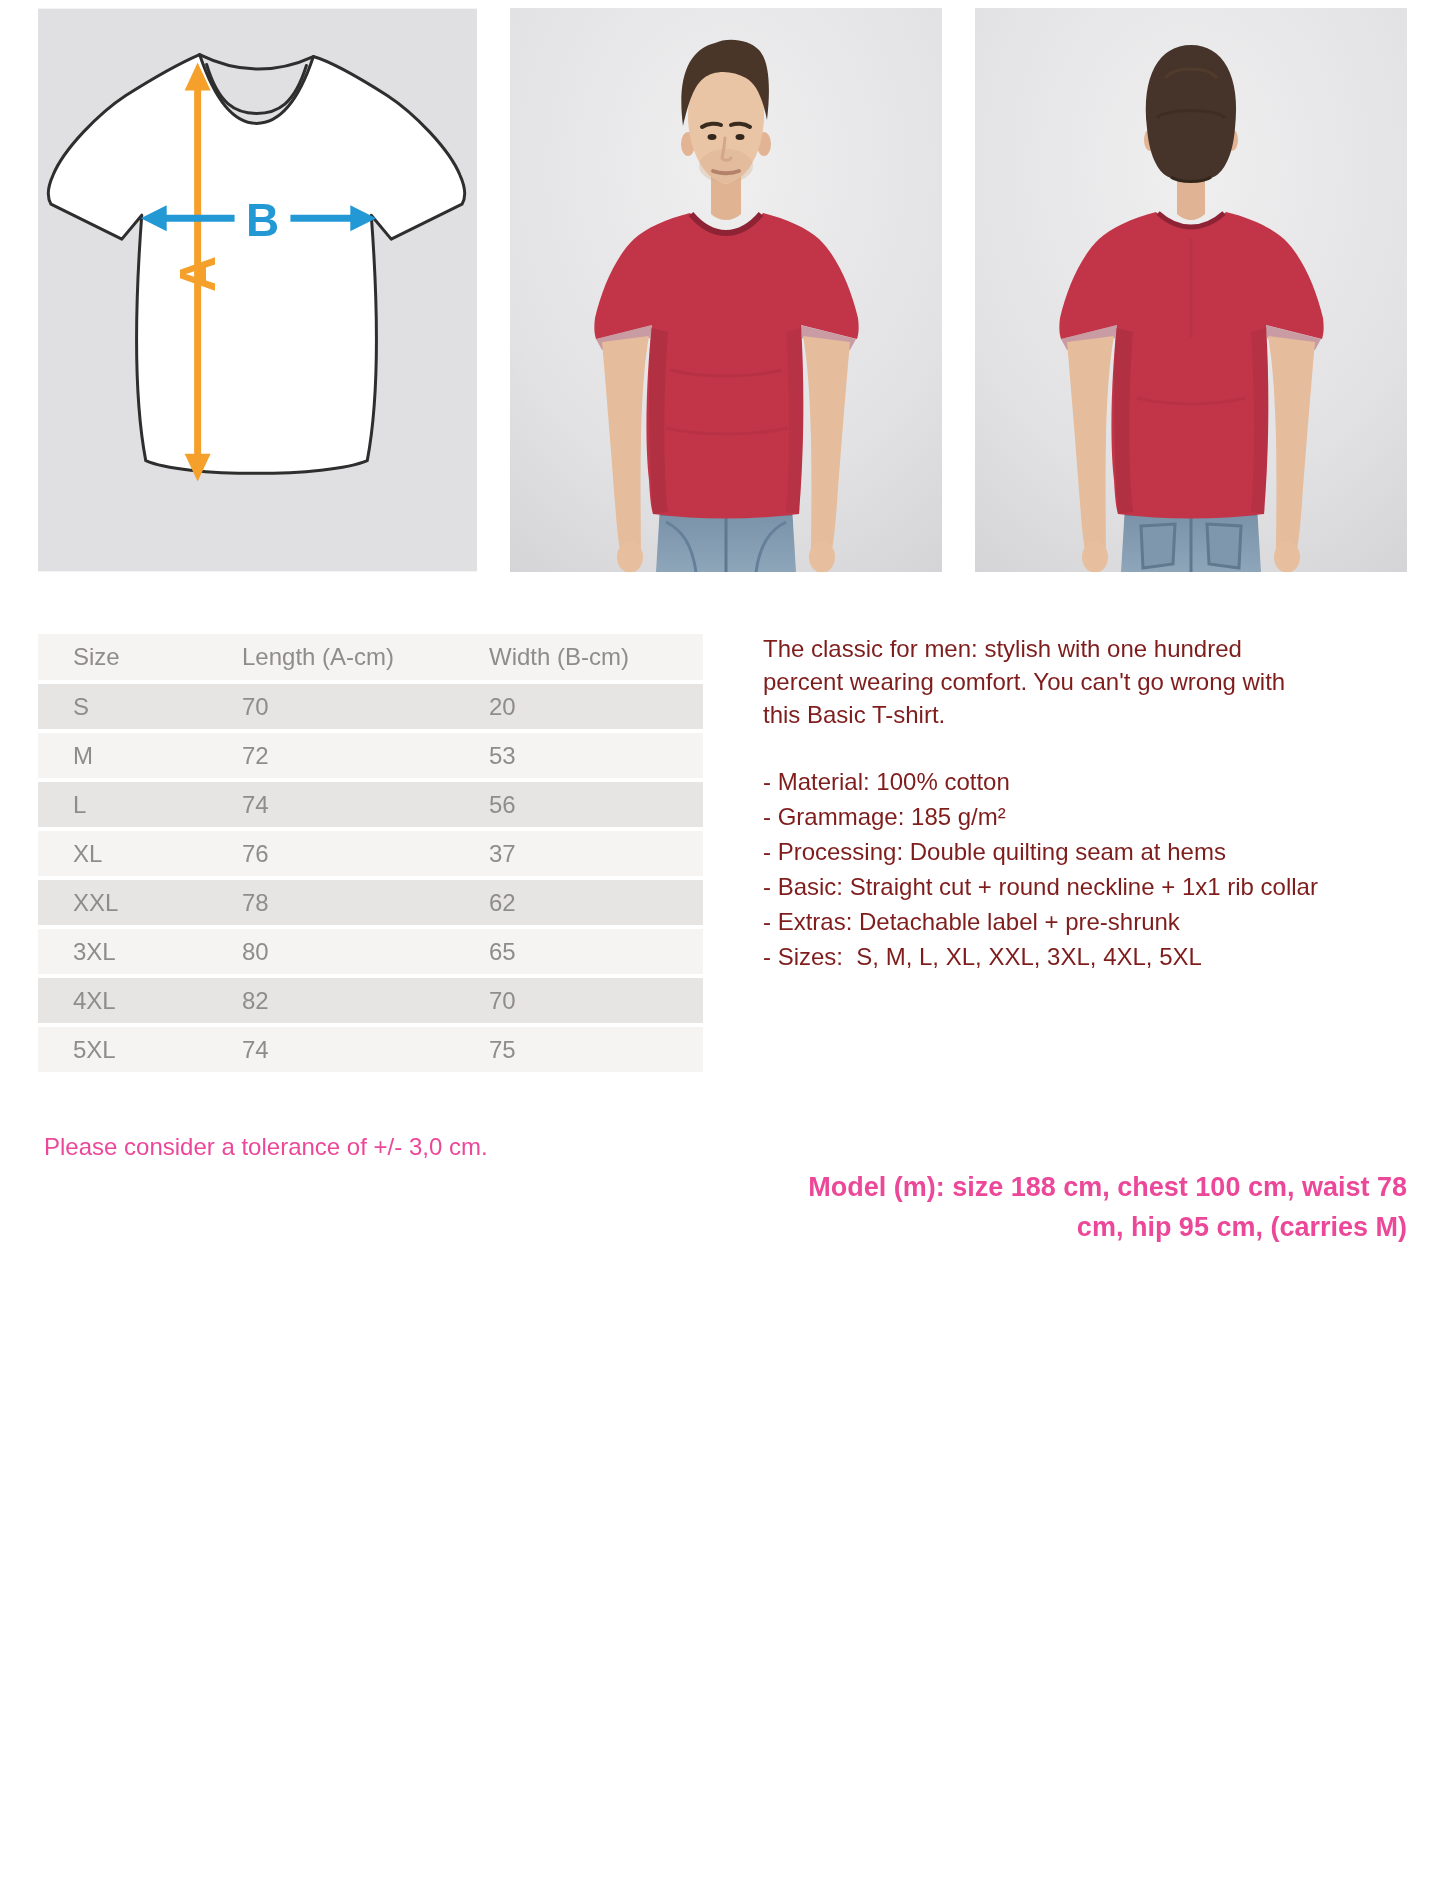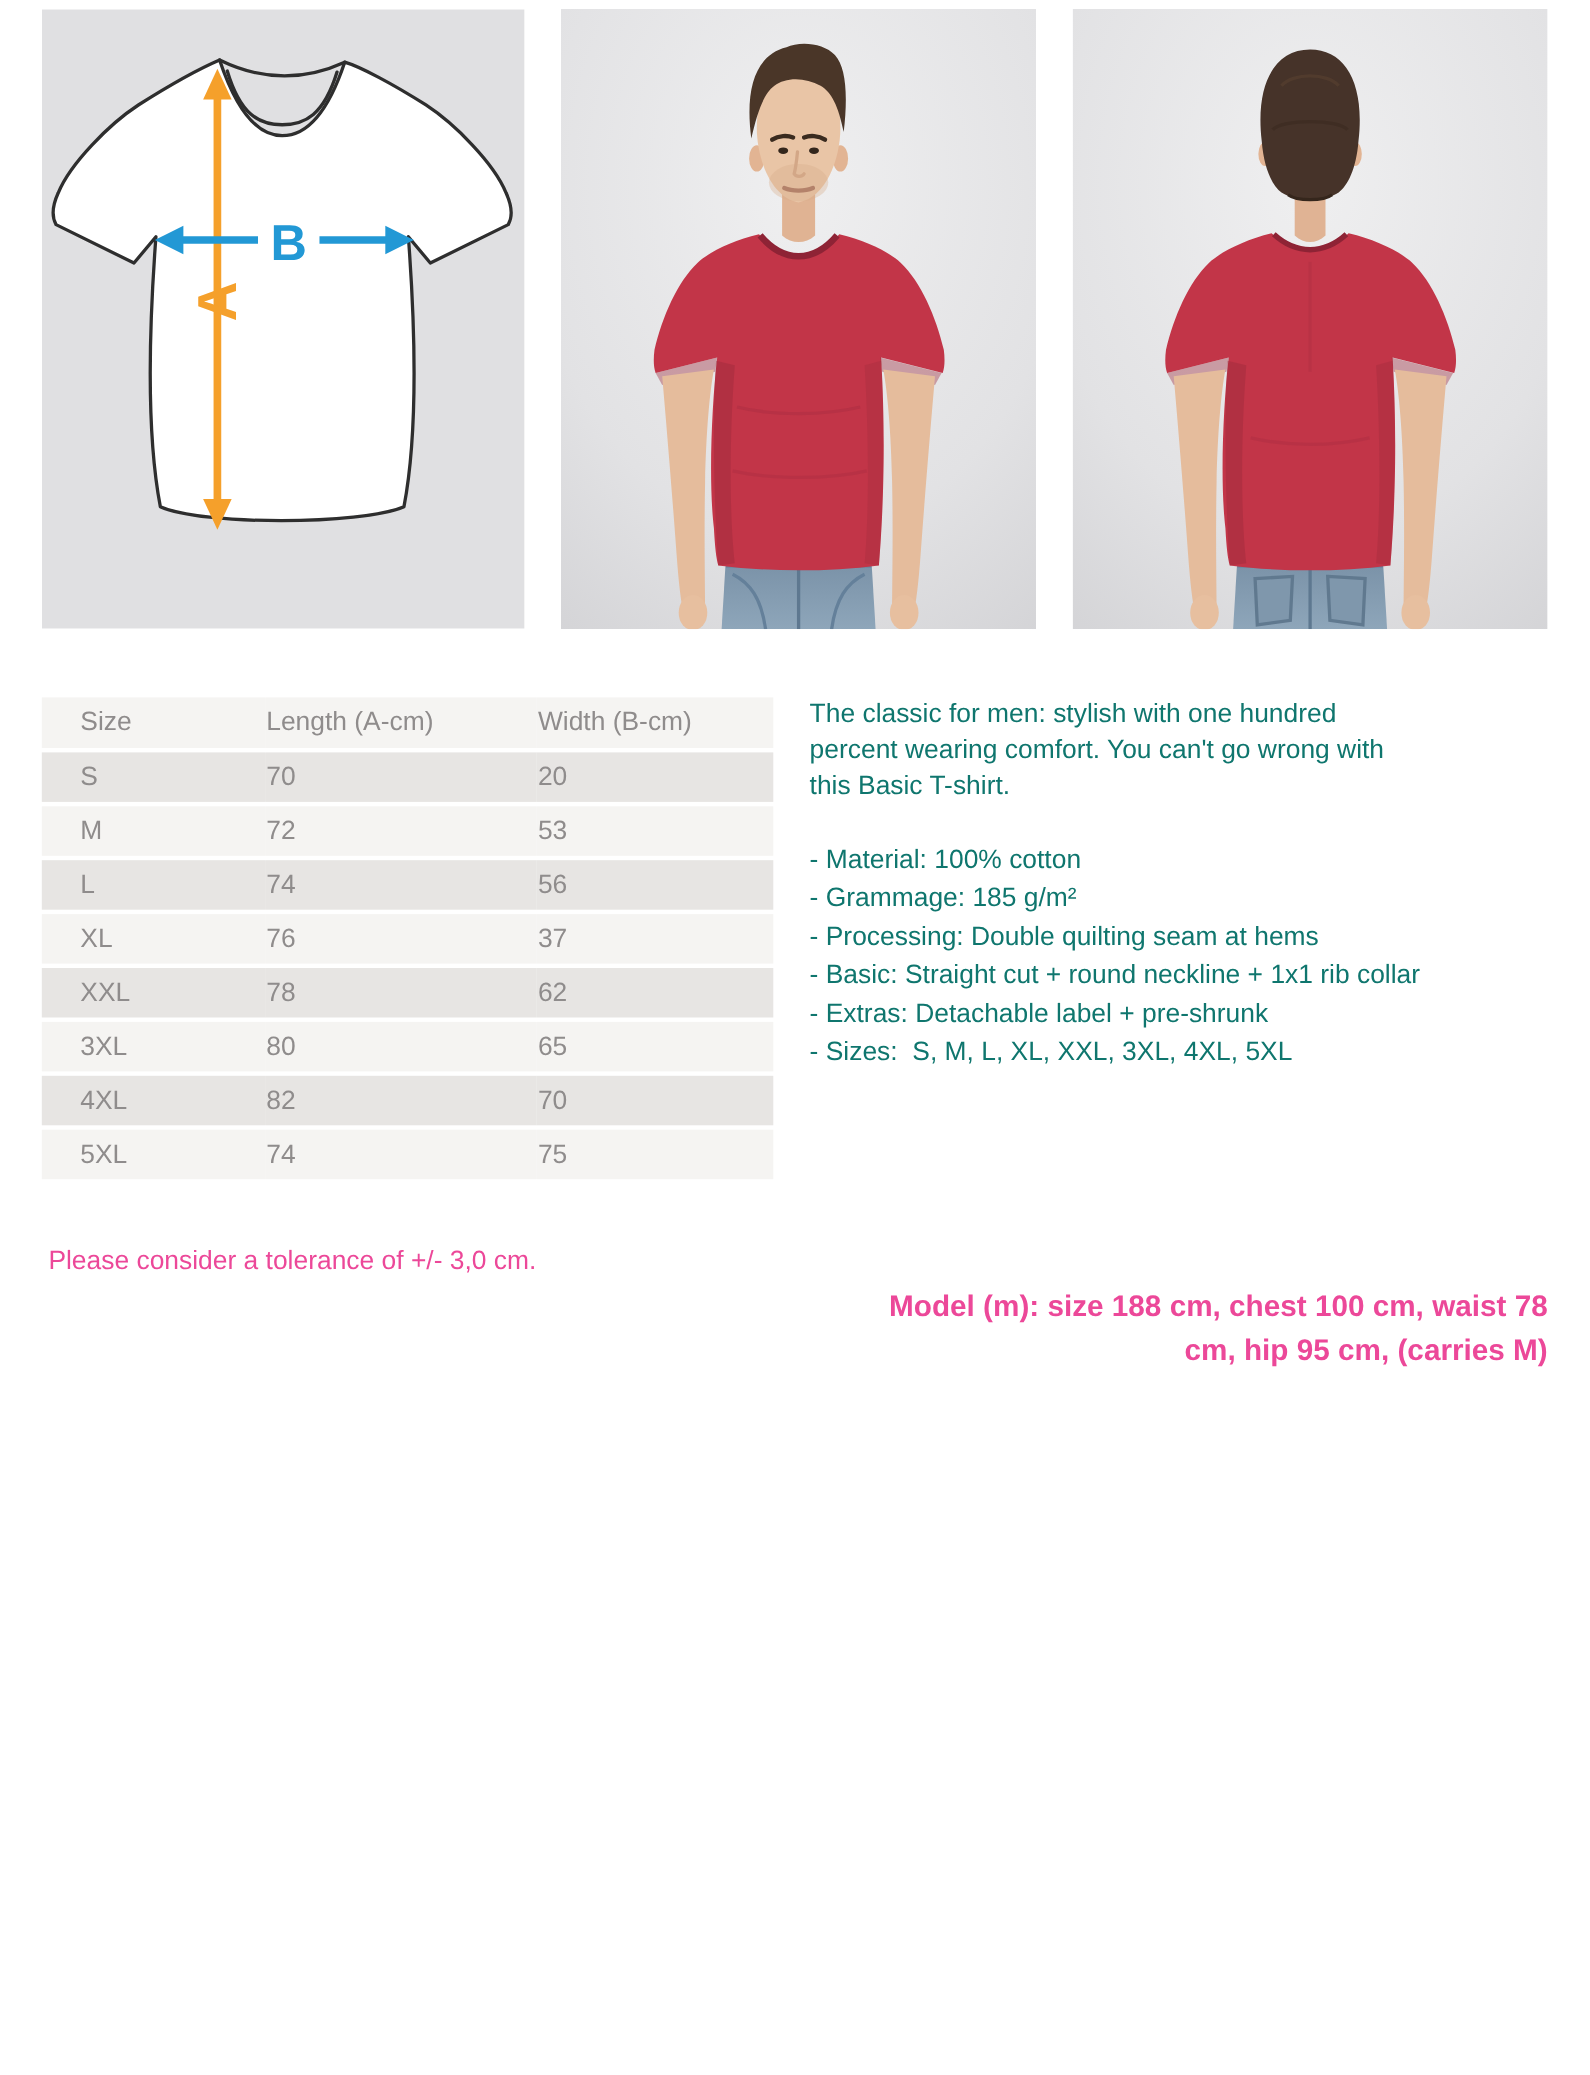--- a/index.html
+++ b/index.html
@@ -8,40 +8,40 @@
     background:#ffffff;
     font-family:"Liberation Sans", sans-serif;
     overflow:hidden;
   }
   .photos-row { display:flex; gap:33px; padding:8px 0 0 38px; }
   .panel { height:564px; flex:none; overflow:hidden; }
   .panel svg { display:block; }
   .panel.diagram { width:439px; }
   .panel.photo { width:432px; }
 
-  .content-row { display:flex; align-items:flex-start; padding:58px 38px 0 38px; }
+  .content-row { display:flex; align-items:flex-start; padding:58px 38px 0 38px;gap:44px; }
 
   table.size-table {
     width:665px; flex:none;
     border-collapse:separate; border-spacing:0 4px;
     table-layout:fixed;
     font-size:24px; color:#8f8c8c;
   }
   table.size-table th {
     font-weight:400; text-align:left;
     background:#f5f4f2; height:44px;
   }
   table.size-table td { background:#f5f4f2; height:43px; }
   table.size-table tbody tr:nth-child(odd) td { background:#e7e5e3; }
   table.size-table th:first-child,
   table.size-table td:first-child { padding-left:35px; }
 
   .description {
-    margin-left:33px; flex:1;
-    font-size:24px; color:#0f766e;
+    margin-left:16px; flex:1;
+    font-size:24px; color:#7f1d1d;
     padding-top:2px;
   }
   .description .intro div { line-height:33px; }
   .description .bullets { margin-top:33px; }
   .description .bullets div { line-height:35px; white-space:pre-wrap; }
 
   .footnote { padding:56px 38px 0 38px; color:#ec4899; }
   .footnote .tolerance { font-size:24px; padding-left:6px; line-height:30px; }
   .footnote .model { font-weight:700; font-size:27px; line-height:40px; margin-top:5px;text-align:right; }
 </style>

